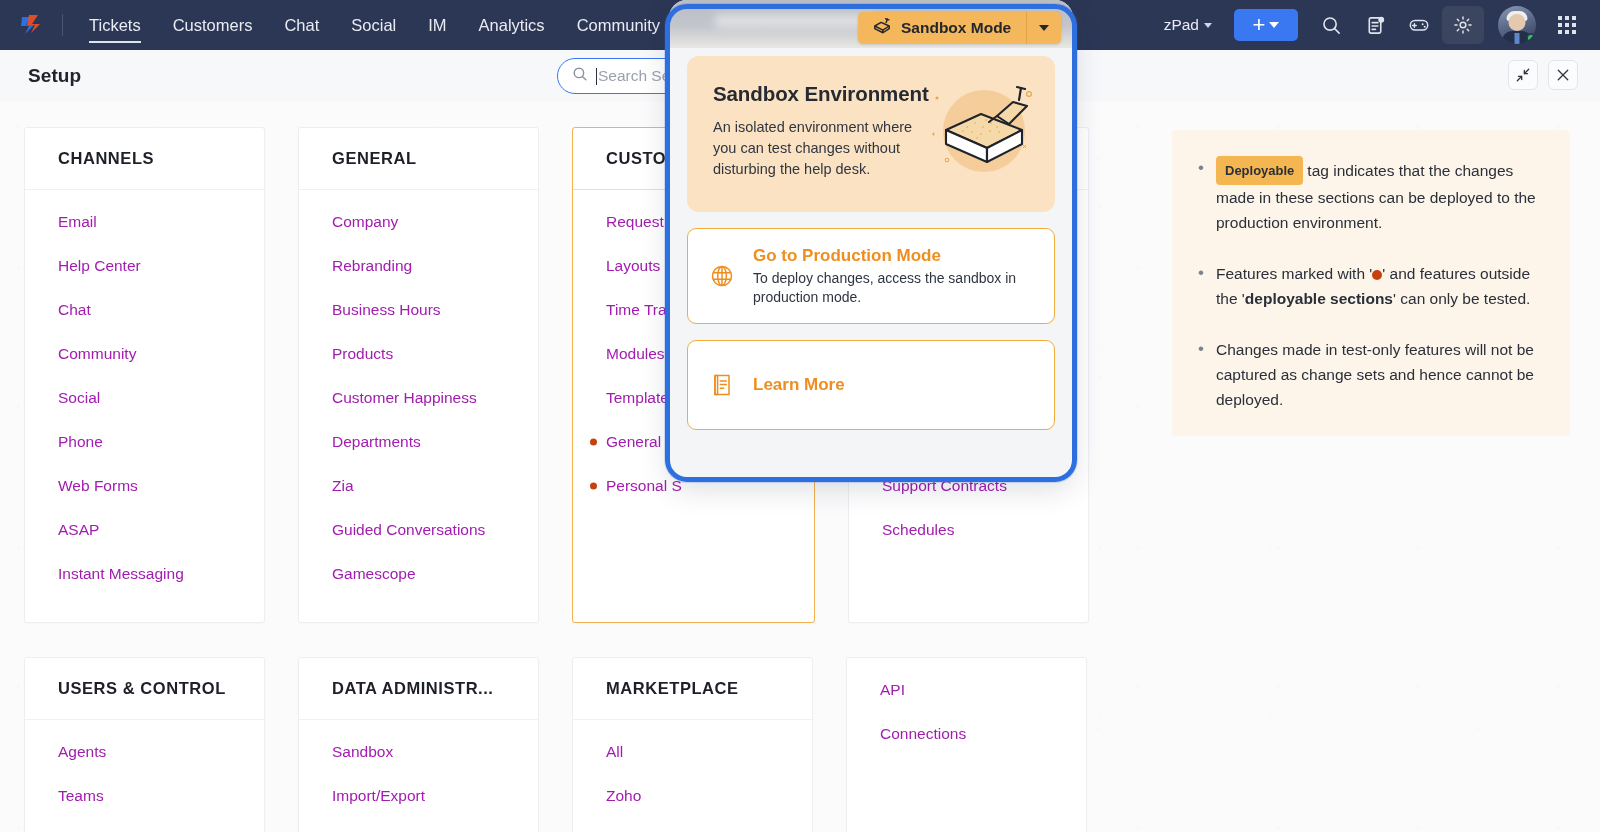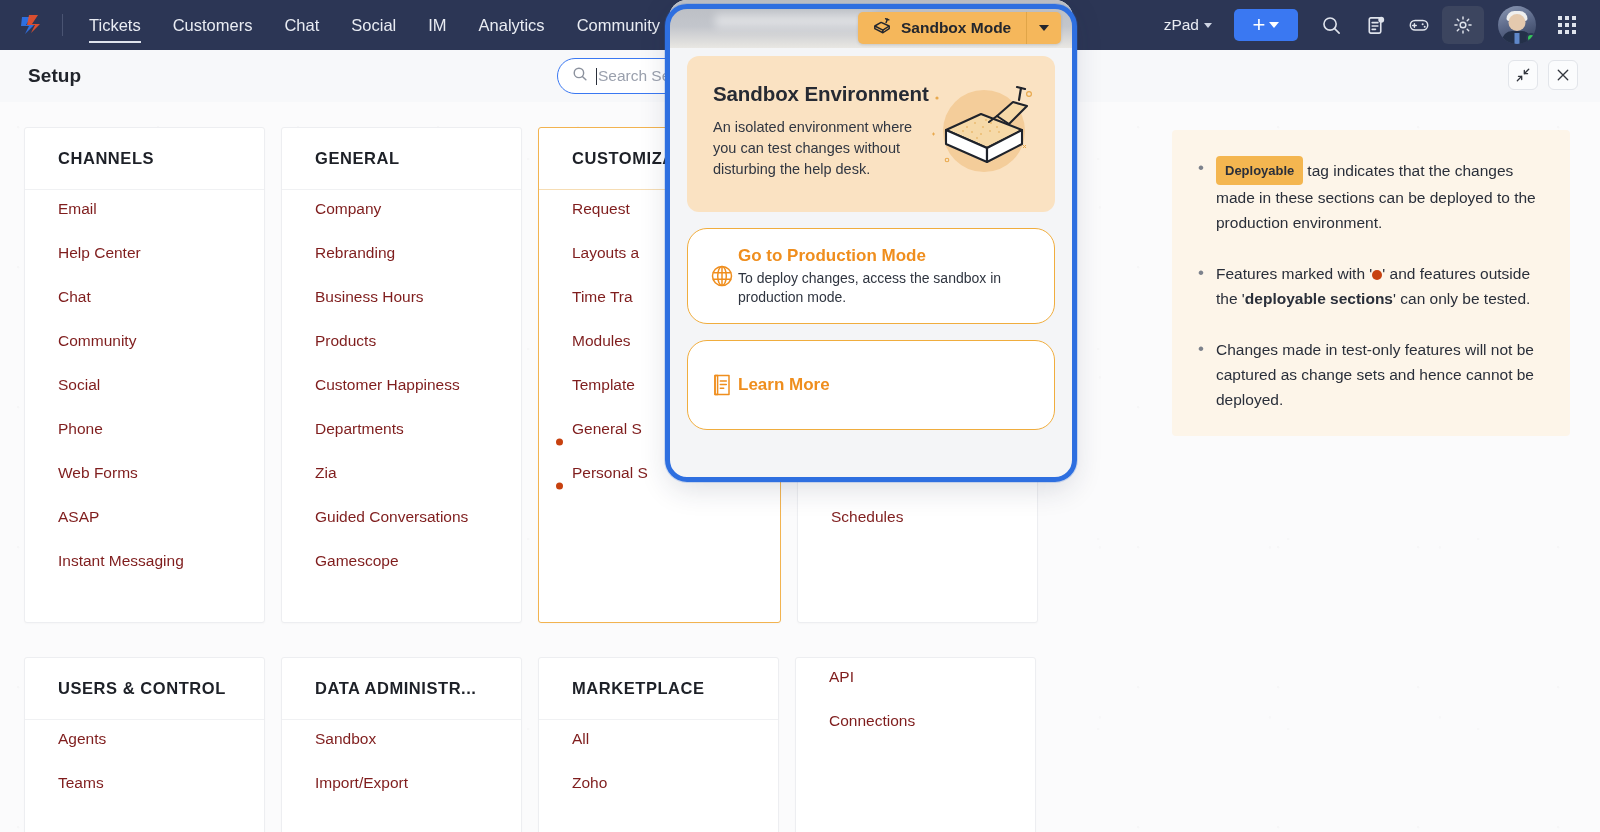--- a/index.html
+++ b/index.html
@@ -153,21 +153,21 @@
     content:""; position:absolute; inset:0;
     background-image:
       radial-gradient(circle at 13% 18%, rgba(0,0,0,.022) 0 1px, transparent 1.6px),
       radial-gradient(circle at 47% 62%, rgba(0,0,0,.02) 0 1px, transparent 1.6px),
       radial-gradient(circle at 78% 30%, rgba(0,0,0,.018) 0 1px, transparent 1.6px);
     background-size: 140px 140px, 170px 170px, 190px 190px;
     opacity:.9; pointer-events:none;
   }
 
   .cards { position: absolute; top: 25px; left: 24px; }
-  .row { display: flex; gap: 16px; }
+  .row { display: flex; gap: 33px; }
   .row.two { margin-top: 34px; }
 
   .card {
     background: #ffffff;
     border: 1px solid #edeef1;
     border-radius: 3px;
     width: 241px;
     box-shadow: 0 1px 2px rgba(0,0,0,.025);
     position: relative;
   }
@@ -181,22 +181,22 @@
     height: 62px; display: flex; align-items: center;
     padding: 0 0 0 33px;
     border-bottom: 1px solid #f0f1f3;
     font-size: 16.5px; font-weight: 700;
     color: #1d2027; letter-spacing: .55px;
     white-space: nowrap; overflow: hidden;
   }
   .card.highlight .card-head { border-bottom: 1px solid #f6ddb4; }
   .card-list { padding: 10px 0 18px; }
   .card-item {
-    height: 44px; display: flex; align-items: flex-start;
-    padding-left: 33px; font-size: 15.5px; color: #7f1d1d;
+    height: 44px; display: flex; align-items: center;
+    padding-left: 33px; font-size: 15.5px; color: #a21caf;
     cursor: pointer; position: relative; white-space: nowrap;
   }
   .card-item .dot {
     position: absolute; left: 17px; top: 50%;
     transform: translateY(-50%);
     width: 7px; height: 7px; border-radius: 50%;
     background: #c7410f;
   }
 
   
@@ -290,25 +290,25 @@
     position: absolute; right: 16px; top: 26px;
     width: 110px; height: 105px;
   }
   .sb-art .blob {
     position:absolute; left: 14px; top: 8px;
     width: 82px; height: 82px; border-radius: 50%;
     background: #f4cd9a;
   }
   .sb-card {
     margin-top: 16px;
-    border: 1px solid #f0ad3e; border-radius: 20px;
+    border: 1px solid #f0ad3e; border-radius: 9px;
     background: #fff;
     min-height: 96px;
     display: flex; align-items: center;
-    padding: 14px 16px 14px 18px; 
+    padding: 14px 16px 14px 18px; gap: 15px;
     cursor: pointer;
   }
   .sb-card .ic { flex: 0 0 auto; width: 32px; display:flex; justify-content:center; }
   .sb-card-title {
     font-size: 17px; font-weight: 700; color: #ef8e1e;
     margin-bottom: 3px;
   }
   .sb-card-sub {
     font-size: 14px; line-height: 19px; color: #2f3540;
   }

